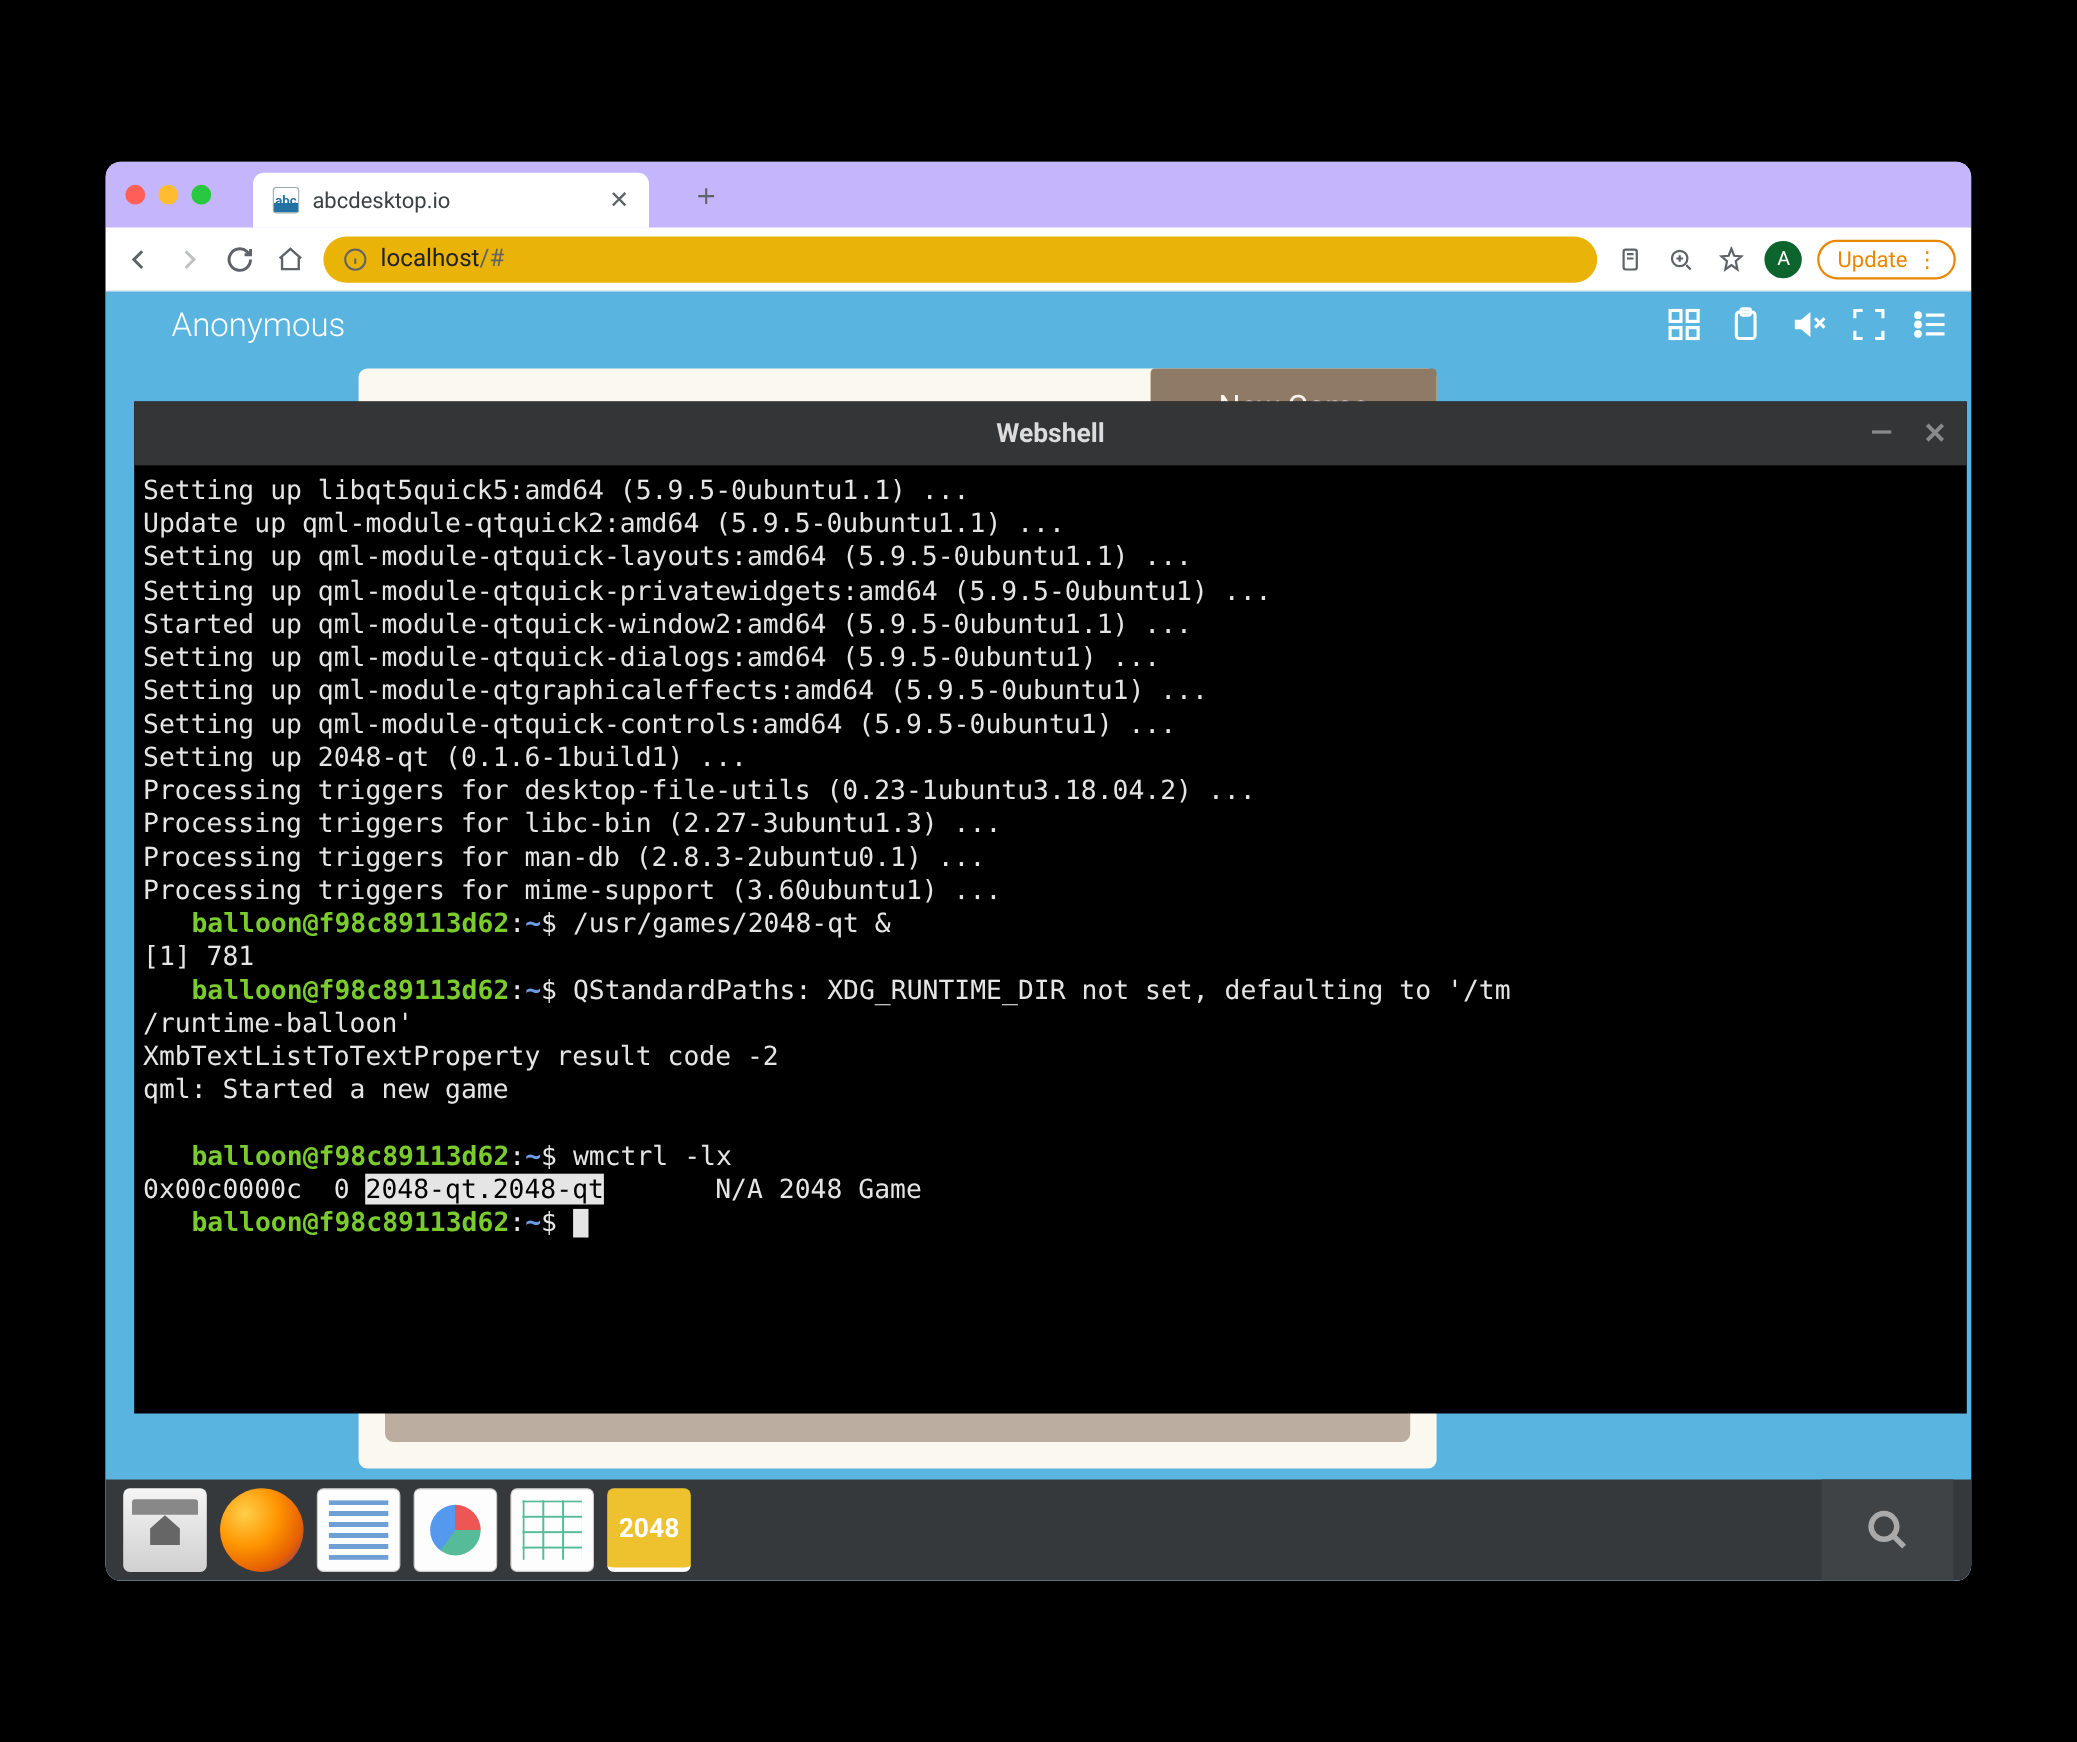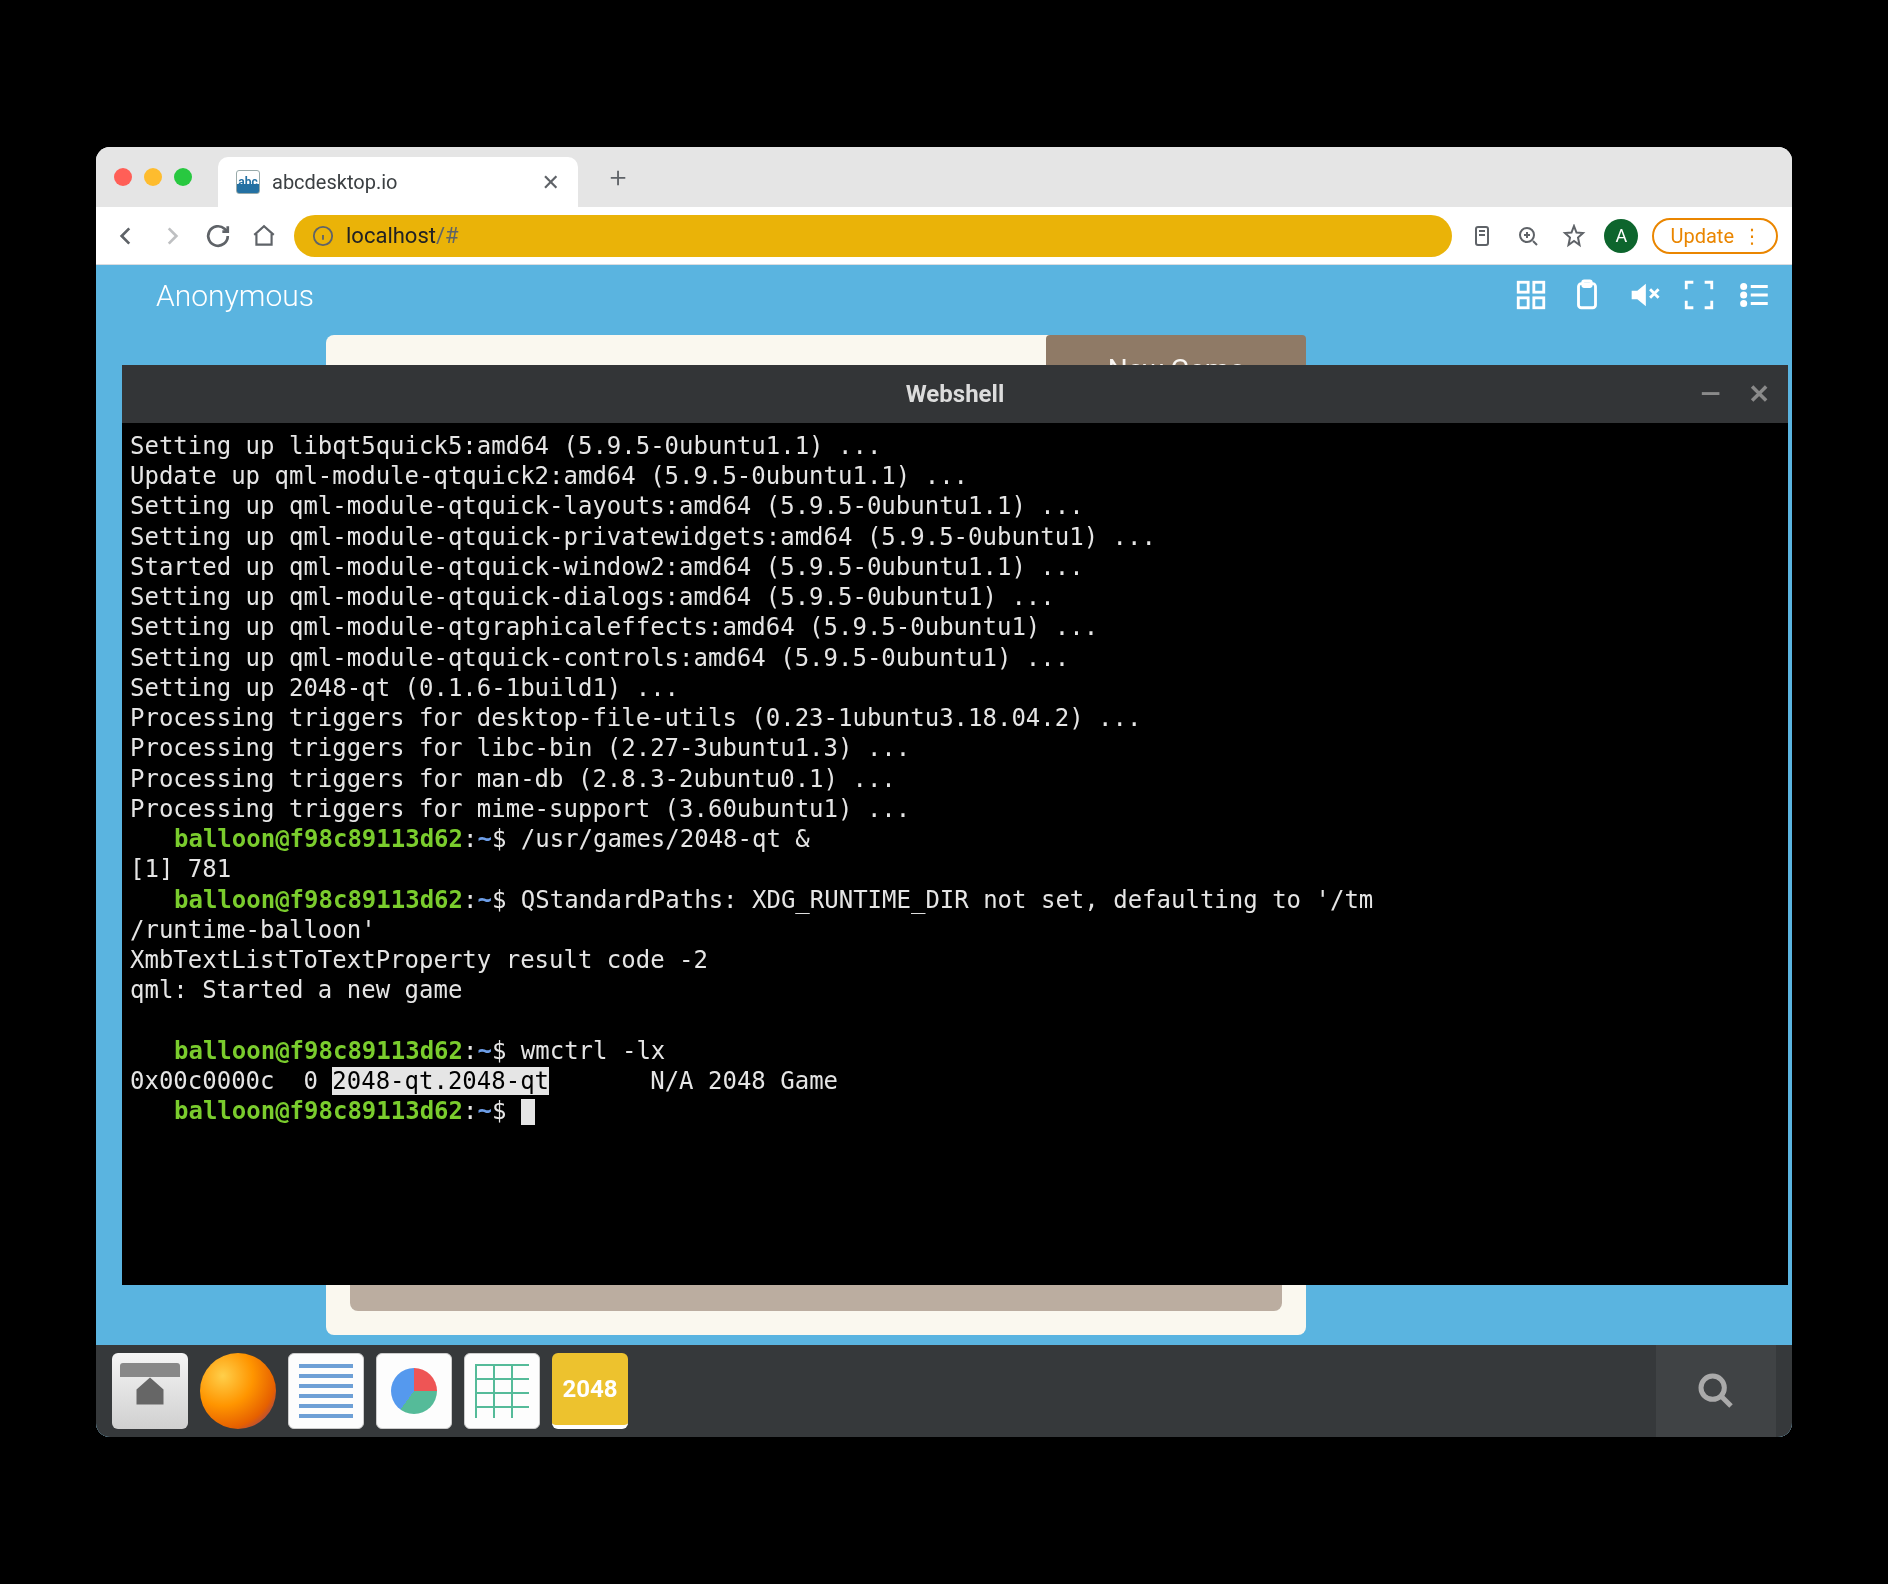--- a/index.html
+++ b/index.html
@@ -18,25 +18,25 @@
       background: #fff;
       border-radius: 14px;
       box-shadow: 0 30px 90px rgba(0,0,0,0.5);
       overflow: hidden;
       display: flex;
       flex-direction: column;
     }
     
     .tab-strip {
       height: 60px;
-      background: #e5e5e5;
+      background: #c4b5fd;
       display: flex;
       align-items: center;
       padding-left: 18px;
-      gap: 8px;
+      gap: 20px;
     }
     .traffic { display: flex; gap: 12px; margin-right: 18px; }
     .tlight { width: 18px; height: 18px; border-radius: 50%; }
     .tlight.red { background: #ff5f57; }
     .tlight.yel { background: #febc2e; }
     .tlight.grn { background: #28c840; }
     .tab {
       height: 50px;
       background: #fff;
       border-radius: 10px 10px 0 0;

